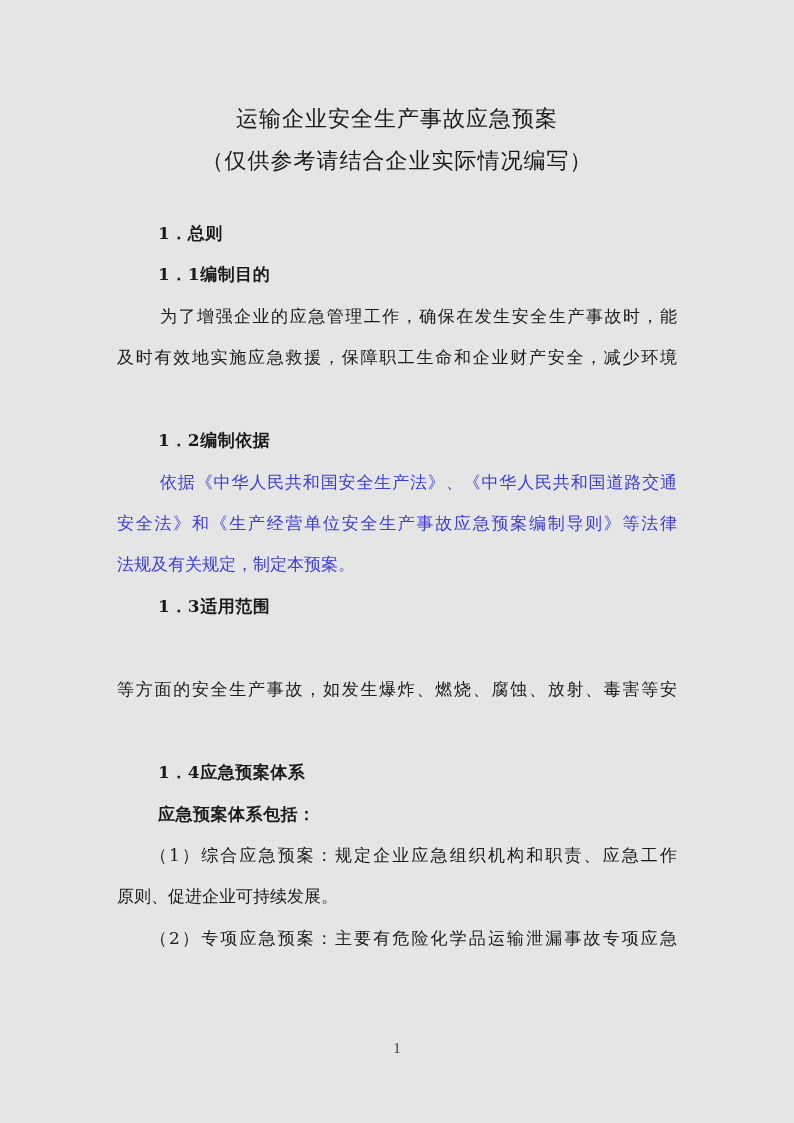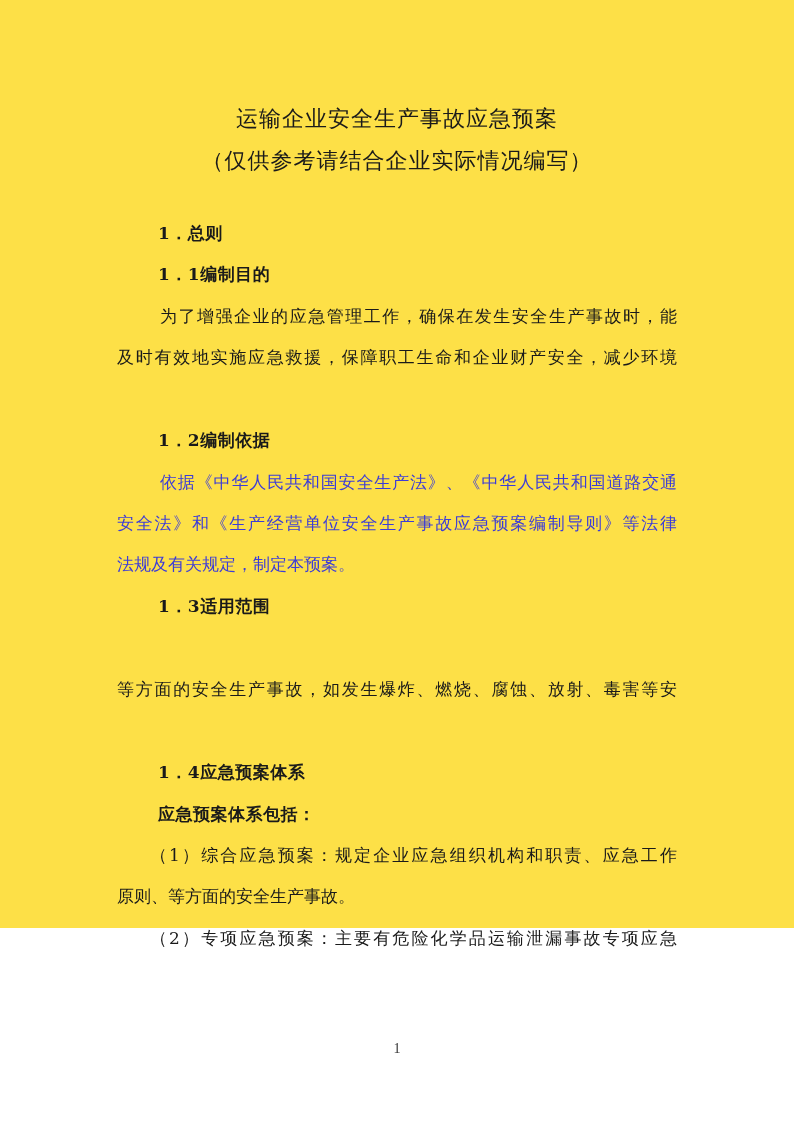--- a/index.html
+++ b/index.html
@@ -12,22 +12,22 @@
       height: 1123px;
       position: relative;
       overflow: hidden;
       font-family: "DejaVu Serif", "Liberation Serif", serif;
       color: #1a1a1a;
     }
     .page {
       position: absolute;
       left: 0; top: 0;
       width: 794px;
-      height: 928px;
-      background: #fde047;
+      height: 1123px;
+      background: #e5e5e5;
     }
     .title {
       position: absolute;
       left: 0;
       width: 794px;
       text-align: center;
       font-family: "DejaVu Sans", "Liberation Sans", sans-serif;
       font-size: 22px;
       letter-spacing: 1px;
       color: #1a1a1a;
@@ -88,17 +88,17 @@
   <div class="line blue" style="top:511px;">安全法》和《生产经营单位安全生产事故应急预案编制导则》等法律</div>
   <div class="line indent blue" style="top:470px;">依据《中华人民共和国安全生产法》、《中华人民共和国道路交通</div>
   <div class="line last blue" style="top:552px;">法规及有关规定，制定本预案。</div>
 
   <div class="line heading" style="top:594px;">1．3适用范围</div>
   <div class="line" style="top:677px;">等方面的安全生产事故，如发生爆炸、燃烧、腐蚀、放射、毒害等安</div>
 
   <div class="line heading" style="top:760px;">1．4应急预案体系</div>
   <div class="line heading" style="top:802px;">应急预案体系包括：</div>
   <div class="line indent" style="top:843px; left:150px; width:527px;">（1）综合应急预案：规定企业应急组织机构和职责、应急工作</div>
-  <div class="line last" style="top:884px;">原则、等方面的安全生产事故。</div>
+  <div class="line last" style="top:884px;">原则、促进企业可持续发展。</div>
   <div class="line indent" style="top:926px; left:150px; width:527px;">（2）专项应急预案：主要有危险化学品运输泄漏事故专项应急</div>
 
   <div class="pagenum">1</div>
 </div>
 
 </body></html>

